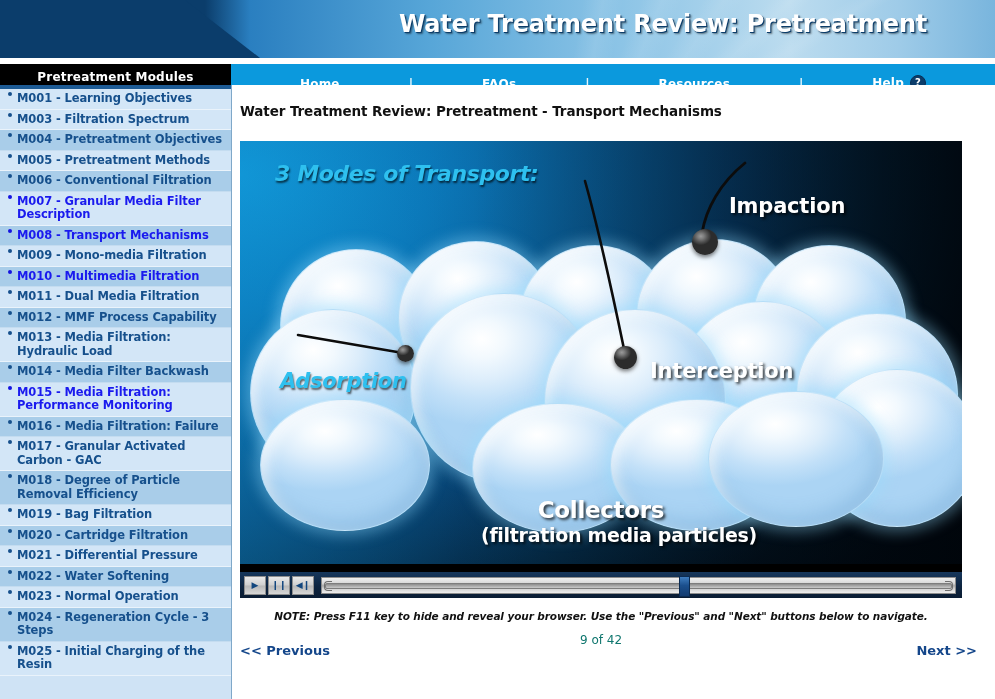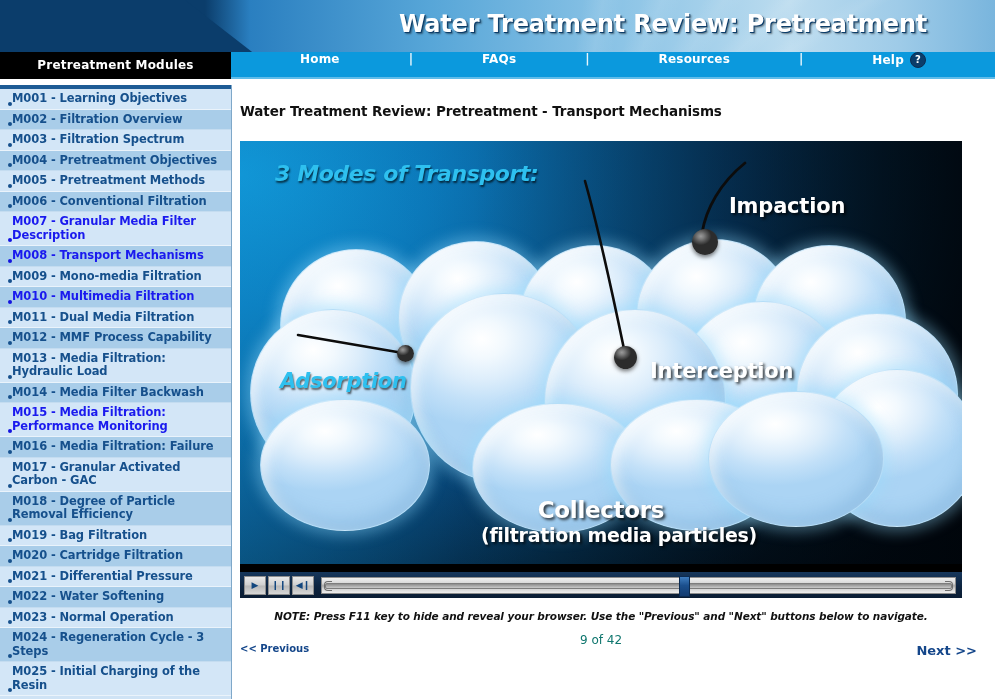--- a/index.html
+++ b/index.html
@@ -31,43 +31,43 @@
     font-weight:bold;font-style:italic;font-size:34px;letter-spacing:1px;
     color:#ffffff;line-height:34px;white-space:nowrap;}
   .logo .reg{font-size:13px;vertical-align:2px;font-style:normal;}
   .banner-title{position:absolute;right:12px;top:10px;width:640px;text-align:center;
     font-family:"DejaVu Sans","Liberation Sans",sans-serif;
     font-weight:bold;font-size:24px;color:#ffffff;white-space:nowrap;
     letter-spacing:-.2px;
     text-shadow:1px 1px 0 #0b3d6b, 2px 2px 2px rgba(0,0,0,.45);}
 
   
-  .navrow{position:absolute;left:0;top:52px;width:995px;height:27px;}
+  .navrow{position:absolute;left:0;top:64px;width:995px;height:27px;}
   .nav-sidetab{position:absolute;left:0;top:0;width:231px;height:27px;background:#000000;
     color:#ffffff;font-size:12px;font-weight:bold;text-align:center;line-height:27px;
     letter-spacing:.2px;}
   .nav-main{position:absolute;left:231px;top:0;width:764px;height:27px;
     background:#0b99dd;
     box-shadow:inset 0 -2px 0 rgba(255,255,255,.35);}
   .nav-items{position:absolute;left:0;top:0;width:764px;height:27px;
-    display:flex;align-items:flex-start;justify-content:space-evenly;}
+    display:flex;align-items:flex-end;justify-content:space-evenly;}
   .nav-link{color:#ffffff;font-size:12px;font-weight:bold;text-decoration:none;
     white-space:nowrap;letter-spacing:.2px;}
   .nav-sep{color:#ffffff;font-size:12px;font-weight:bold;opacity:.9;}
   .help-wrap{display:flex;align-items:center;gap:6px;}
   .qmark{display:inline-block;width:14px;height:14px;border-radius:50%;
     background:#0b3d6b;color:#ffffff;font-size:10px;font-weight:bold;
     line-height:14px;text-align:center;border:1px solid #0a2d52;}
   .nav-underline{position:absolute;left:231px;top:85px;width:764px;height:2px;background:#0b99dd;}
 
   
   .sidebar{position:absolute;left:0;top:85px;width:231px;height:614px;overflow:hidden;
     background:#cfe3f5;border-right:1px solid #7fa8c9;}
   .sb-topline{height:4px;background:#1d5b95;}
-  .sb-item{position:relative;display:flex;align-items:flex-end;
+  .sb-item{position:relative;display:flex;align-items:flex-start;gap:5px;
     padding:3px 6px 3px 8px;box-sizing:border-box;
     border-bottom:1px solid #eaf3fb;cursor:pointer;}
   .sb-item.alt{background:#a9cde9;border-bottom:1px solid #c4dcf0;}
   .sb-item.norm{background:#d3e6f7;}
   .sb-bullet{flex:0 0 auto;width:4px;height:4px;border-radius:50%;background:#16508c;}
   .sb-item.visited .sb-bullet{background:#1414e0;}
   .sb-label{font-size:11.5px;font-weight:bold;color:#16508c;line-height:13.5px;
     letter-spacing:-.1px;}
   .sb-item.visited .sb-label{color:#1a1aee;}
 
@@ -134,21 +134,21 @@
     border:1px solid #6f6f6f;border-left:none;border-radius:0 4px 4px 0;}
   .thumb{position:absolute;top:-2px;width:9px;height:19px;
     background:linear-gradient(180deg,#3f7ec0 0%,#1b4f8d 45%,#123b70 100%);
     border:1px solid #0b2b52;cursor:pointer;}
 
   
   .note{position:absolute;left:8px;top:525px;width:722px;text-align:center;
     font-size:10.5px;font-weight:bold;font-style:italic;color:#111111;letter-spacing:-.1px;}
   .pagecount{position:absolute;left:8px;top:548px;width:722px;text-align:center;
     font-size:12px;color:#0f766e;}
-  .navprev{position:absolute;left:8px;top:558px;font-size:10px;font-weight:bold;
+  .navprev{position:absolute;left:8px;top:558px;font-size:13px;font-weight:bold;
     color:#14468a;text-decoration:none;cursor:pointer;text-align:center;}
   .navnext{position:absolute;right:18px;top:558px;font-size:13px;font-weight:bold;
     color:#14468a;text-decoration:none;cursor:pointer;}
 </style>
 </head>
 <body>
 
 <div id="page">
 
   <div class="banner">
@@ -176,24 +176,20 @@
   </div>
   <div class="nav-underline"></div>
 
   <div class="sidebar">
     <div class="sb-topline"></div>
     <div id="sidebar-items">
         <div class="sb-item norm">
           <span class="sb-bullet"></span>
           <span class="sb-label">M001 - Learning Objectives</span>
         </div>
-        <div class="sb-item alt">
-          <span class="sb-bullet"></span>
-          <span class="sb-label">M002 - Filtration Overview</span>
-        </div>
         <div class="sb-item norm">
           <span class="sb-bullet"></span>
           <span class="sb-label">M003 - Filtration Spectrum</span>
         </div>
         <div class="sb-item alt">
           <span class="sb-bullet"></span>
           <span class="sb-label">M004 - Pretreatment Objectives</span>
         </div>
         <div class="sb-item norm">
           <span class="sb-bullet"></span>

